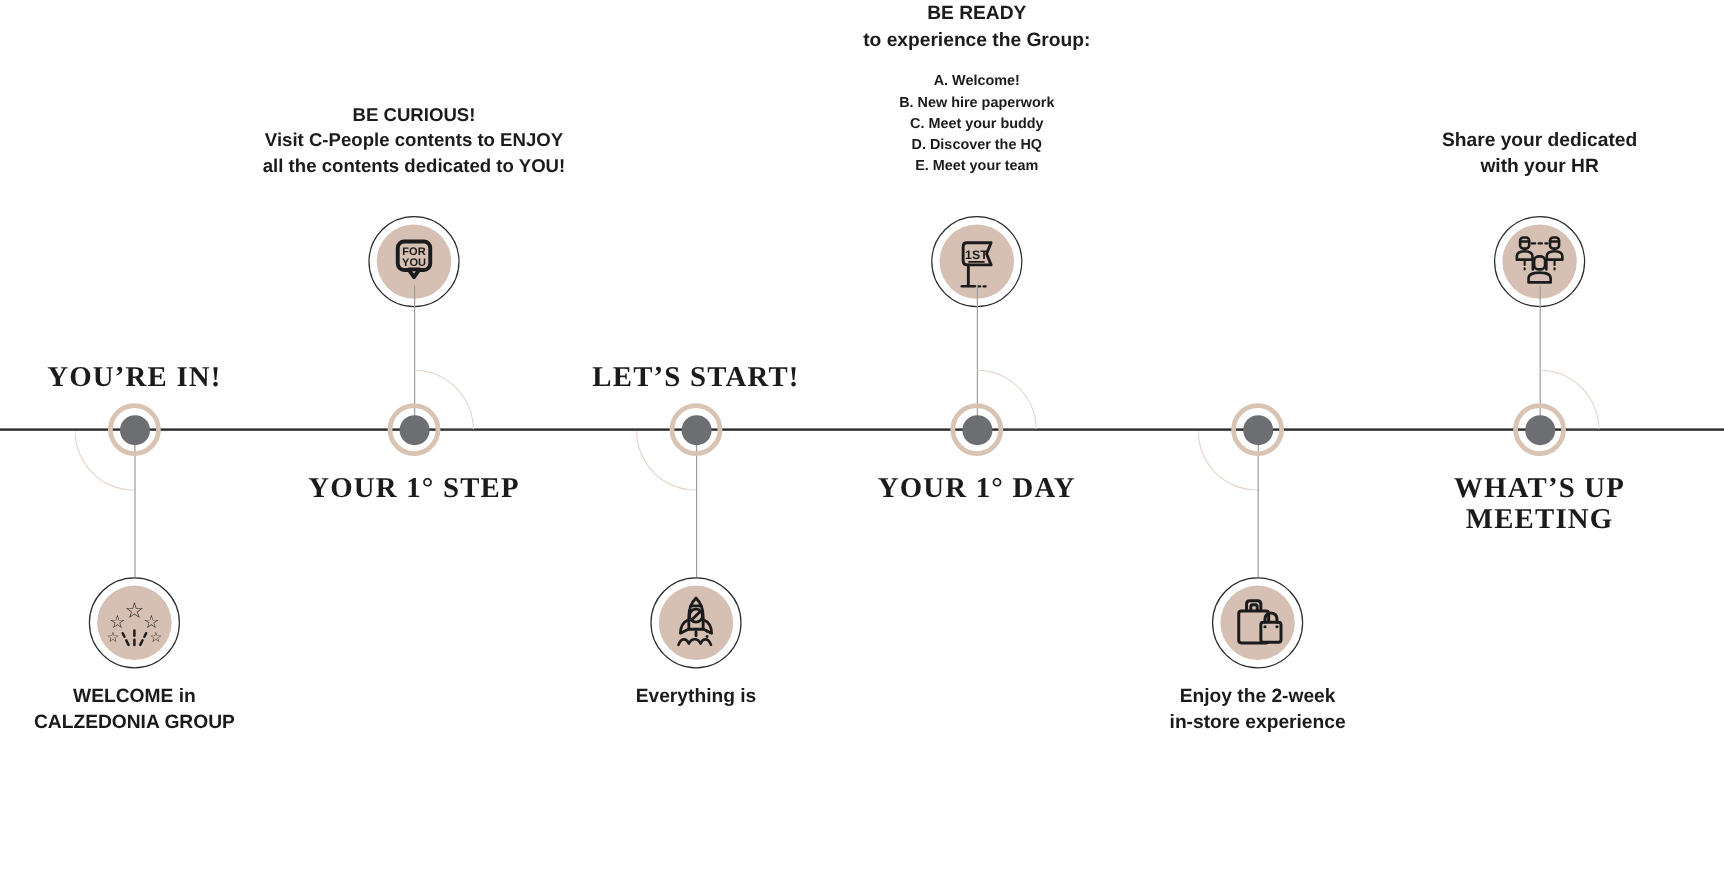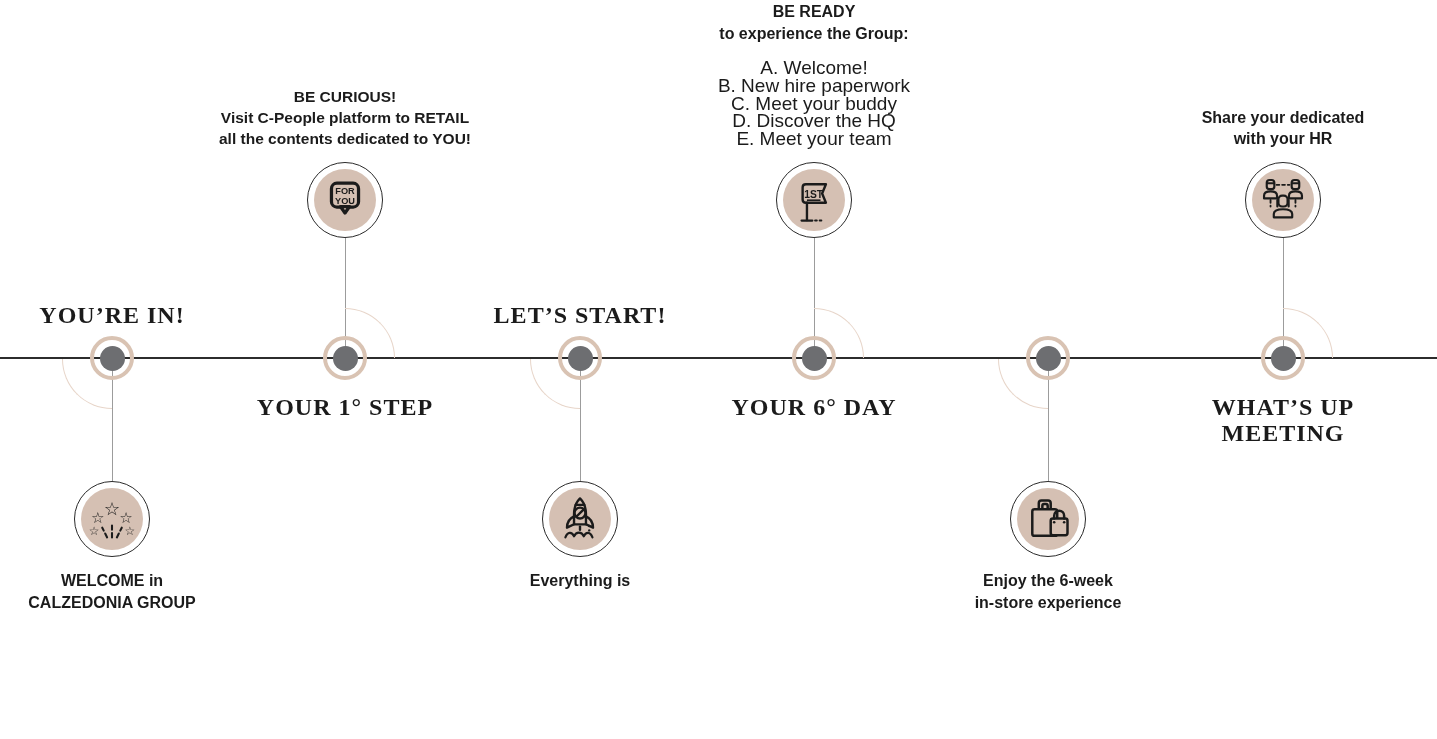--- a/index.html
+++ b/index.html
@@ -24,35 +24,35 @@
              border-top:1.5px solid #e7d5c9;border-right:1.5px solid #e7d5c9;
              border-top-right-radius:100%;}
   
   .vline{width:1px;background:#9c9c9c;left:149.6px;}
   .vline-below{top:358px;height:123px;}
   .vline-above{top:238px;height:120px;}
   
   .icon-circle{left:112px;width:76px;height:76px;border:1.6px solid #2a2a2a;border-radius:50%;
                background:#fff;box-sizing:border-box;display:flex;align-items:center;justify-content:center;}
   .icon-below{top:481px;}
-  .icon-above{top:162px;}
+  .icon-above{top:180px;}
   .icon-disc{width:62px;height:62px;border-radius:50%;background:#d5c0b3;
              display:flex;align-items:center;justify-content:center;}
   .icon-disc svg{display:block;}
   
   .title{left:0;width:300px;text-align:center;
          font-family:"Liberation Serif",serif;font-weight:700;font-size:24px;
          letter-spacing:1px;color:#1b1b1b;line-height:26px;}
   .title-above{top:302px;}
   .title-below{top:394px;}
   
   .caption{left:0;width:300px;text-align:center;font-size:16px;line-height:22px;font-weight:600;}
   .caption-bottom{top:570px;}
   .note{left:0;width:300px;text-align:center;font-weight:600;font-size:15.5px;line-height:21px;}
-  .list{left:0;width:300px;text-align:center;font-weight:400;font-size:19px;line-height:17.8px;}
+  .list{left:0;width:300px;text-align:center;font-weight:700;font-size:12px;line-height:17.8px;}
   .ico-stroke{stroke:#1b1b1b;fill:none;stroke-linecap:round;stroke-linejoin:round;}
   .ico-fill{fill:#1b1b1b;}
   .ico-label{font-family:"Liberation Sans",sans-serif;font-weight:700;fill:#1b1b1b;}
   .star{font-family:"DejaVu Sans",sans-serif;fill:#1b1b1b;}
 </style>
 </head>
 <body>
 
 <div class="abs timeline"></div>
 
@@ -80,21 +80,21 @@
   </div>
   <div class="abs caption caption-bottom">
     <div>WELCOME in</div>
     <div>CALZEDONIA GROUP</div>
   </div>
 </div>
 
 <div class="ms" style="left:195px;">
   <div class="abs note" style="top:86px;">
     <div>BE CURIOUS!</div>
-    <div>Visit C-People platform to RETAIL</div>
+    <div>Visit C-People contents to ENJOY</div>
     <div>all the contents dedicated to YOU!</div>
   </div>
   <div class="abs icon-circle icon-above">
     <div class="icon-disc">
       <svg width="52" height="52" viewBox="0 0 48 48">
         <rect class="ico-stroke" x="11.5" y="8.5" width="25" height="22" rx="5" stroke-width="3"></rect>
         <path d="M19.8 30 L24 36 L28.2 30 Z" fill="#d5c0b3" stroke="#1b1b1b" stroke-width="3" stroke-linejoin="round"></path>
         <text class="ico-label" x="24" y="18.8" font-size="8.5" text-anchor="middle">FOR</text>
         <text class="ico-label" x="24" y="27.6" font-size="8.5" text-anchor="middle">YOU</text>
       </svg>
@@ -159,21 +159,21 @@
         </g>
         <text class="ico-label" x="23.7" y="21.8" font-size="9.5" text-anchor="middle">1ST</text>
         <path d="M17.5 24.2 H30" stroke="#1b1b1b" stroke-width="1.5"></path>
       </svg>
     </div>
   </div>
   <div class="abs vline vline-above"></div>
   <div class="abs arc-above"></div>
   <div class="abs ring"></div>
   <div class="abs dot"></div>
-  <div class="abs title title-below">YOUR 6° DAY</div>
+  <div class="abs title title-below">YOUR 1° DAY</div>
 </div>
 
 <div class="ms" style="left:898px;">
   <div class="abs arc-below"></div>
   <div class="abs vline vline-below"></div>
   <div class="abs ring"></div>
   <div class="abs dot"></div>
   <div class="abs icon-circle icon-below">
     <div class="icon-disc">
       <svg width="52" height="52" viewBox="0 0 48 48">
@@ -183,21 +183,21 @@
           <rect x="9.5" y="15" width="23" height="24.5" rx="2" fill="#d5c0b3"></rect>
           <rect x="26.5" y="23.5" width="15.5" height="15.5" rx="2" fill="#d5c0b3"></rect>
           <path d="M29.7 23.5 V21 A4.6 4.6 0 0 1 38.9 21 V23.5"></path>
         </g>
         <circle class="ico-fill" cx="29.7" cy="27" r="1.2"></circle>
         <circle class="ico-fill" cx="38.9" cy="27" r="1.2"></circle>
       </svg>
     </div>
   </div>
   <div class="abs caption caption-bottom">
-    <div>Enjoy the 6-week</div>
+    <div>Enjoy the 2-week</div>
     <div>in-store experience</div>
   </div>
 </div>
 
 <div class="ms" style="left:1133px;">
   <div class="abs note" style="top:107px;font-size:16px;">
     <div>Share your dedicated</div>
     <div>with your HR</div>
   </div>
   <div class="abs icon-circle icon-above">

